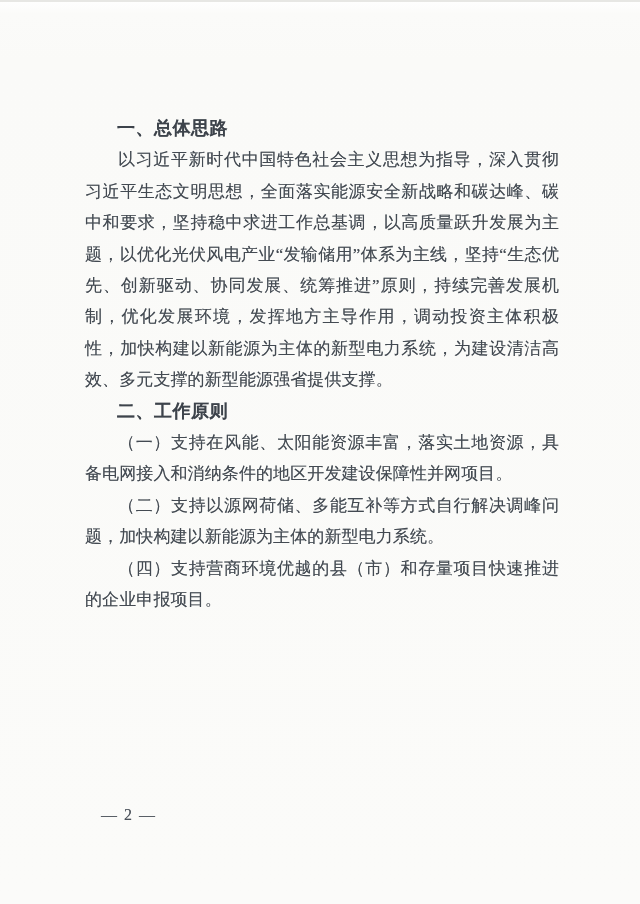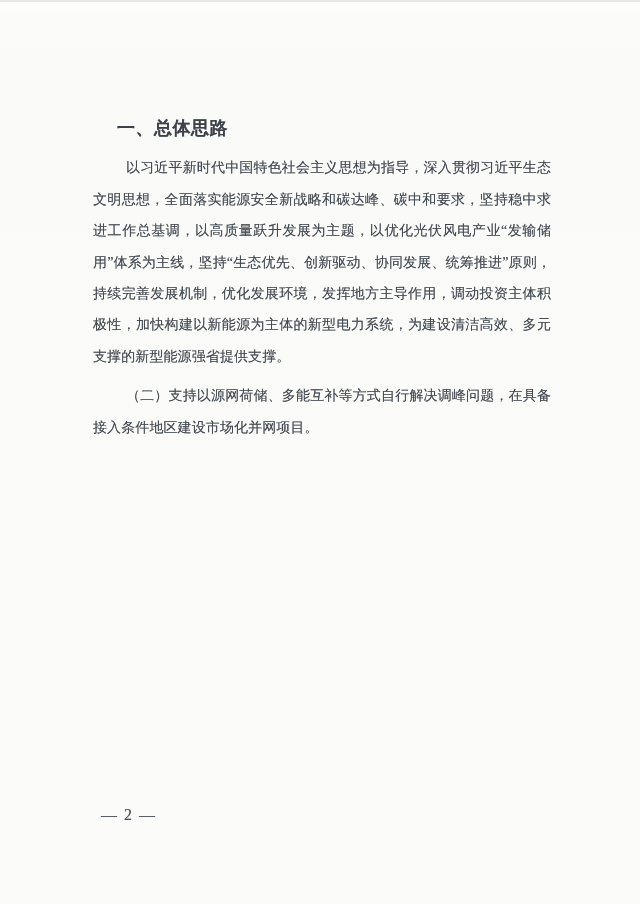--- a/index.html
+++ b/index.html
@@ -36,22 +36,22 @@
     margin: 0;
     font-size: 18px;
     font-weight: 700;
     line-height: 31.4px;
     text-indent: 32px;
     letter-spacing: 0.5px;
     color: #3d434b;
     text-shadow: 0 0 0.4px rgba(61, 67, 75, 0.55);
   }
   .para {
-    margin: 8px;
-    font-size: 14px;
+    margin: 0;
+    font-size: 17px;
     line-height: 31.4px;
     text-indent: 33px;
     text-align: justify;
     letter-spacing: 0.1px;
     color: #434a52;
     text-shadow: 0 0 0.4px rgba(67, 74, 82, 0.5);
   }
   .page-number {
     position: absolute;
     left: 101px;
@@ -62,16 +62,19 @@
     text-shadow: 0 0 0.4px rgba(74, 80, 89, 0.5);
   }
 </style>
 </head>
 <body>
 
 <div class="page">
   <div class="content">
     <h2 class="heading">一、总体思路</h2>
     <p class="para">以习近平新时代中国特色社会主义思想为指导，深入贯彻习近平生态文明思想，全面落实能源安全新战略和碳达峰、碳中和要求，坚持稳中求进工作总基调，以高质量跃升发展为主题，以优化光伏风电产业“发输储用”体系为主线，坚持“生态优先、创新驱动、协同发展、统筹推进”原则，持续完善发展机制，优化发展环境，发挥地方主导作用，调动投资主体积极性，加快构建以新能源为主体的新型电力系统，为建设清洁高效、多元支撑的新型能源强省提供支撑。</p>
-    <p class="para">（二）支持以源网荷储、多能互补等方式自行解决调峰问题，在具备接入条件地区建设市场化并网项目。</p>
+    <h2 class="heading">二、工作原则</h2>
+    <p class="para">（一）支持在风能、太阳能资源丰富，落实土地资源，具备电网接入和消纳条件的地区开发建设保障性并网项目。</p>
+    <p class="para">（二）支持以源网荷储、多能互补等方式自行解决调峰问题，加快构建以新能源为主体的新型电力系统。</p>
+    <p class="para">（四）支持营商环境优越的县（市）和存量项目快速推进的企业申报项目。</p>
   </div>
   <div class="page-number">— 2 —</div>
 </div>
 
 </body></html>

